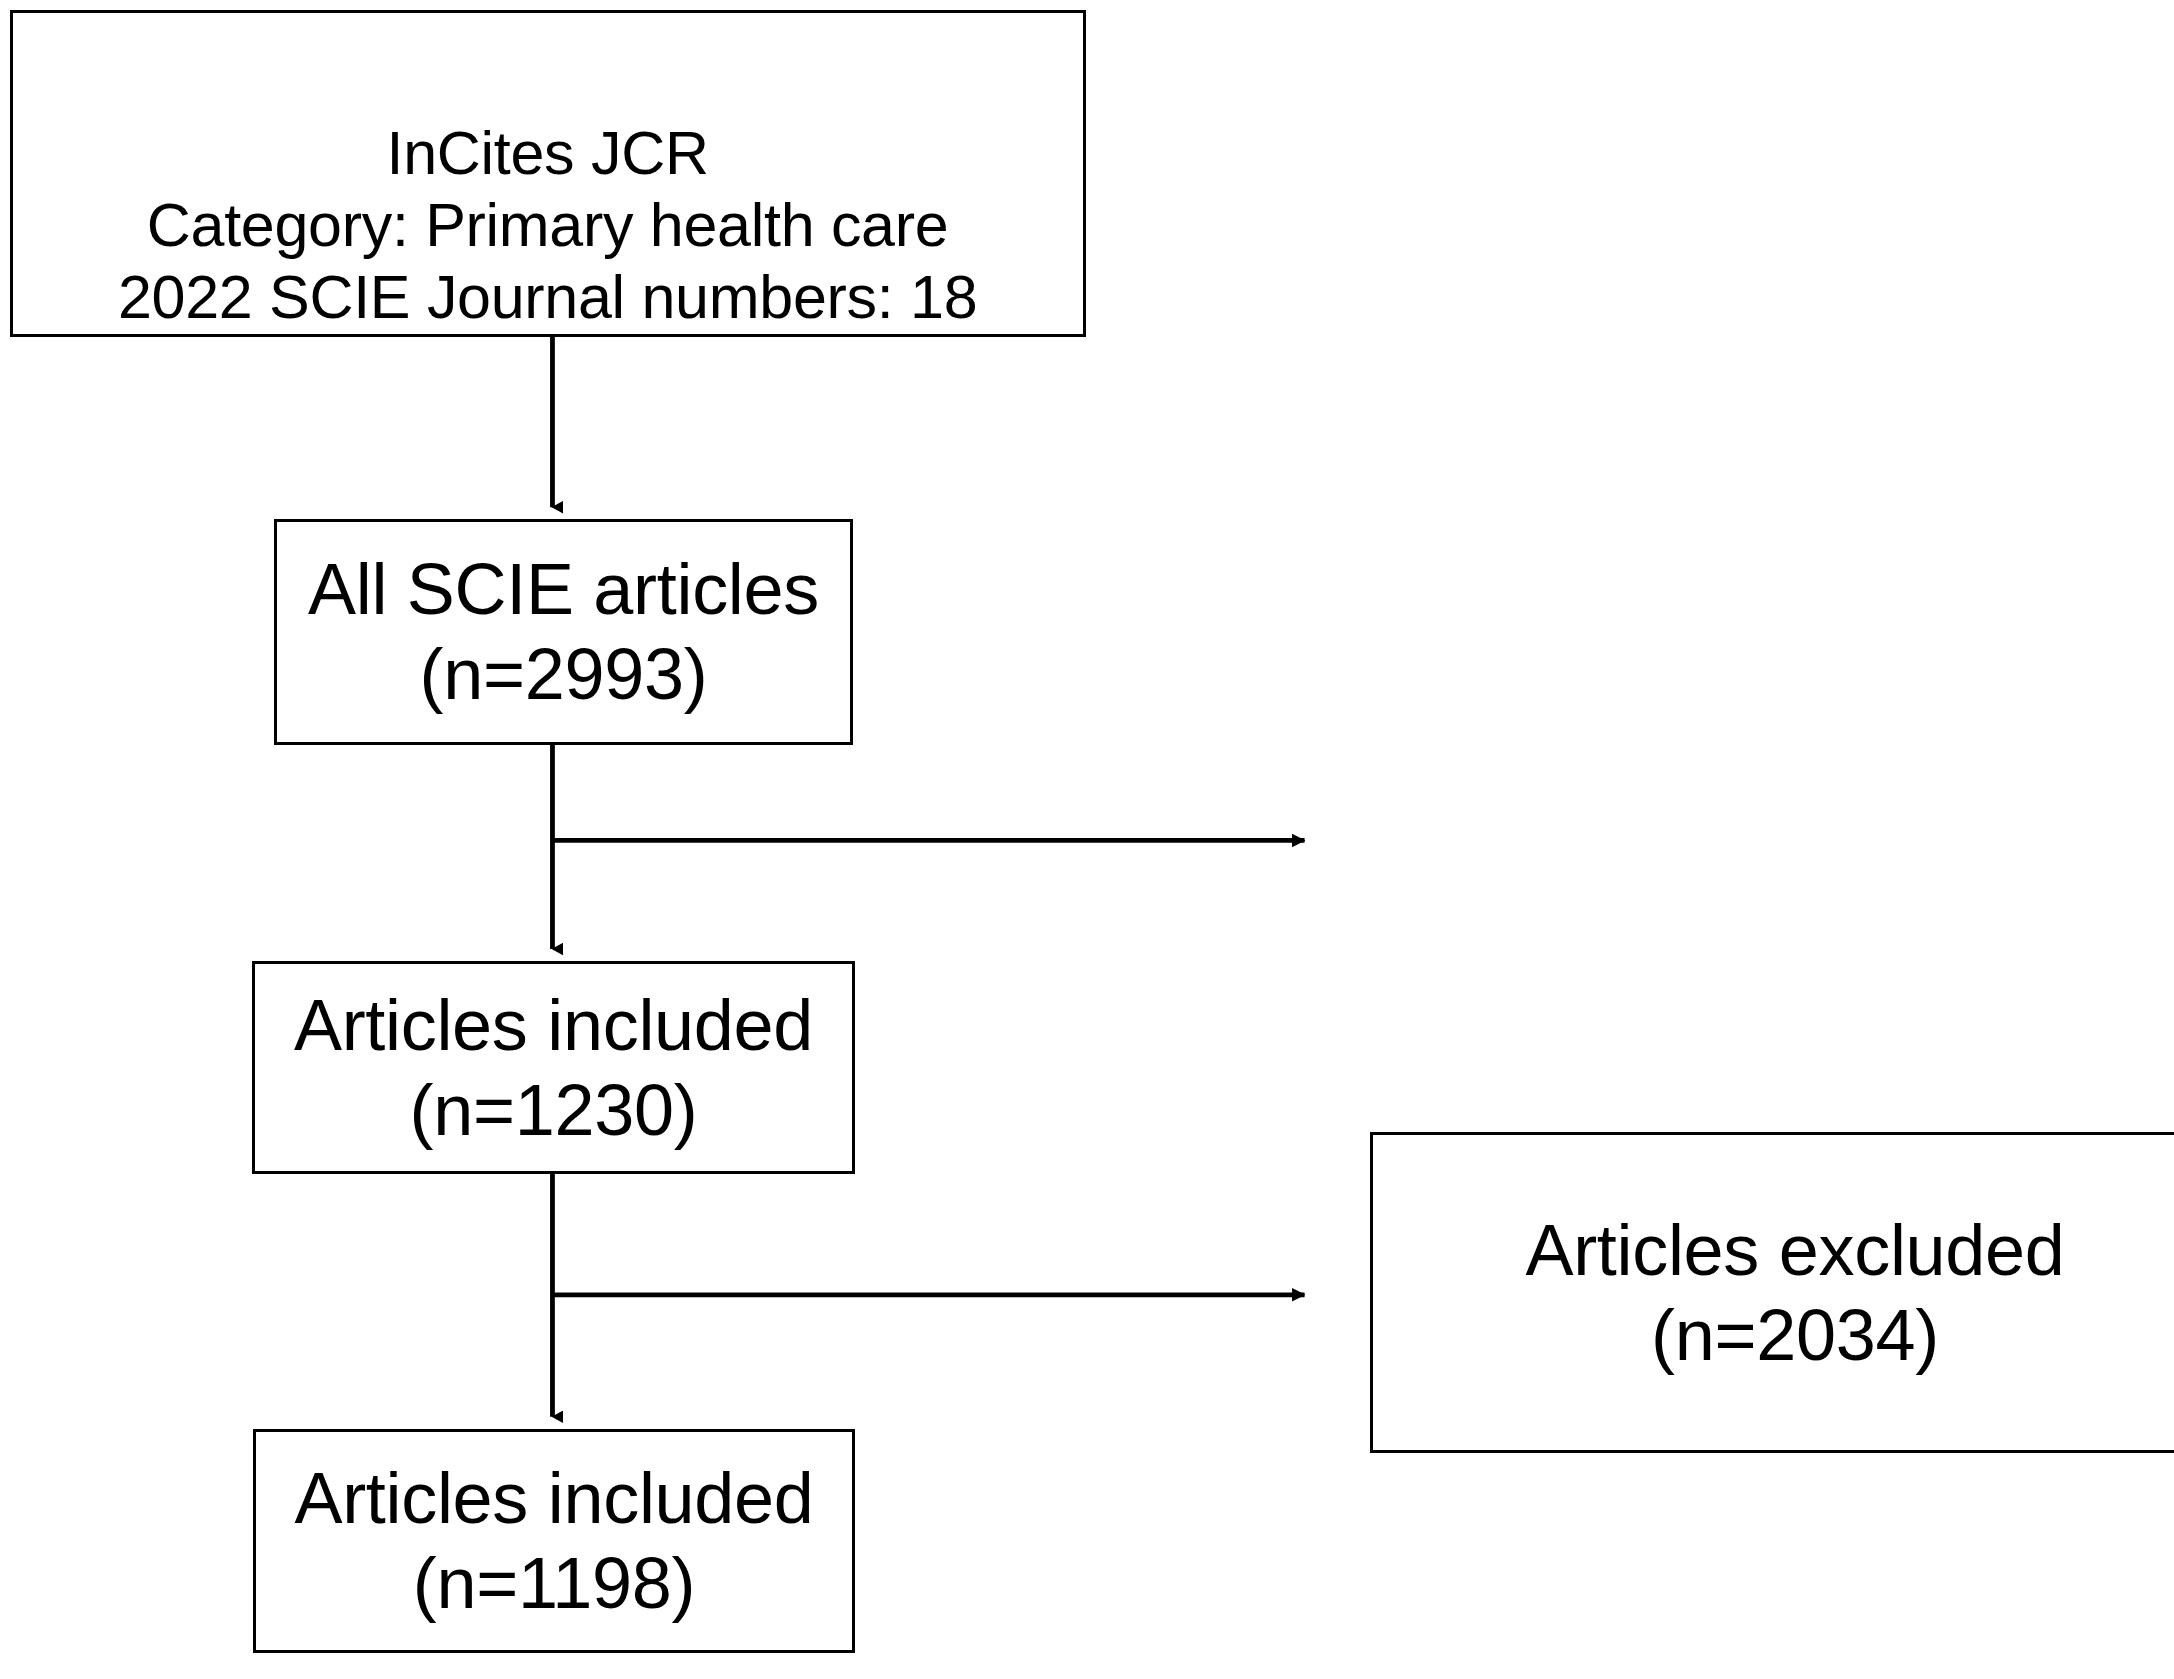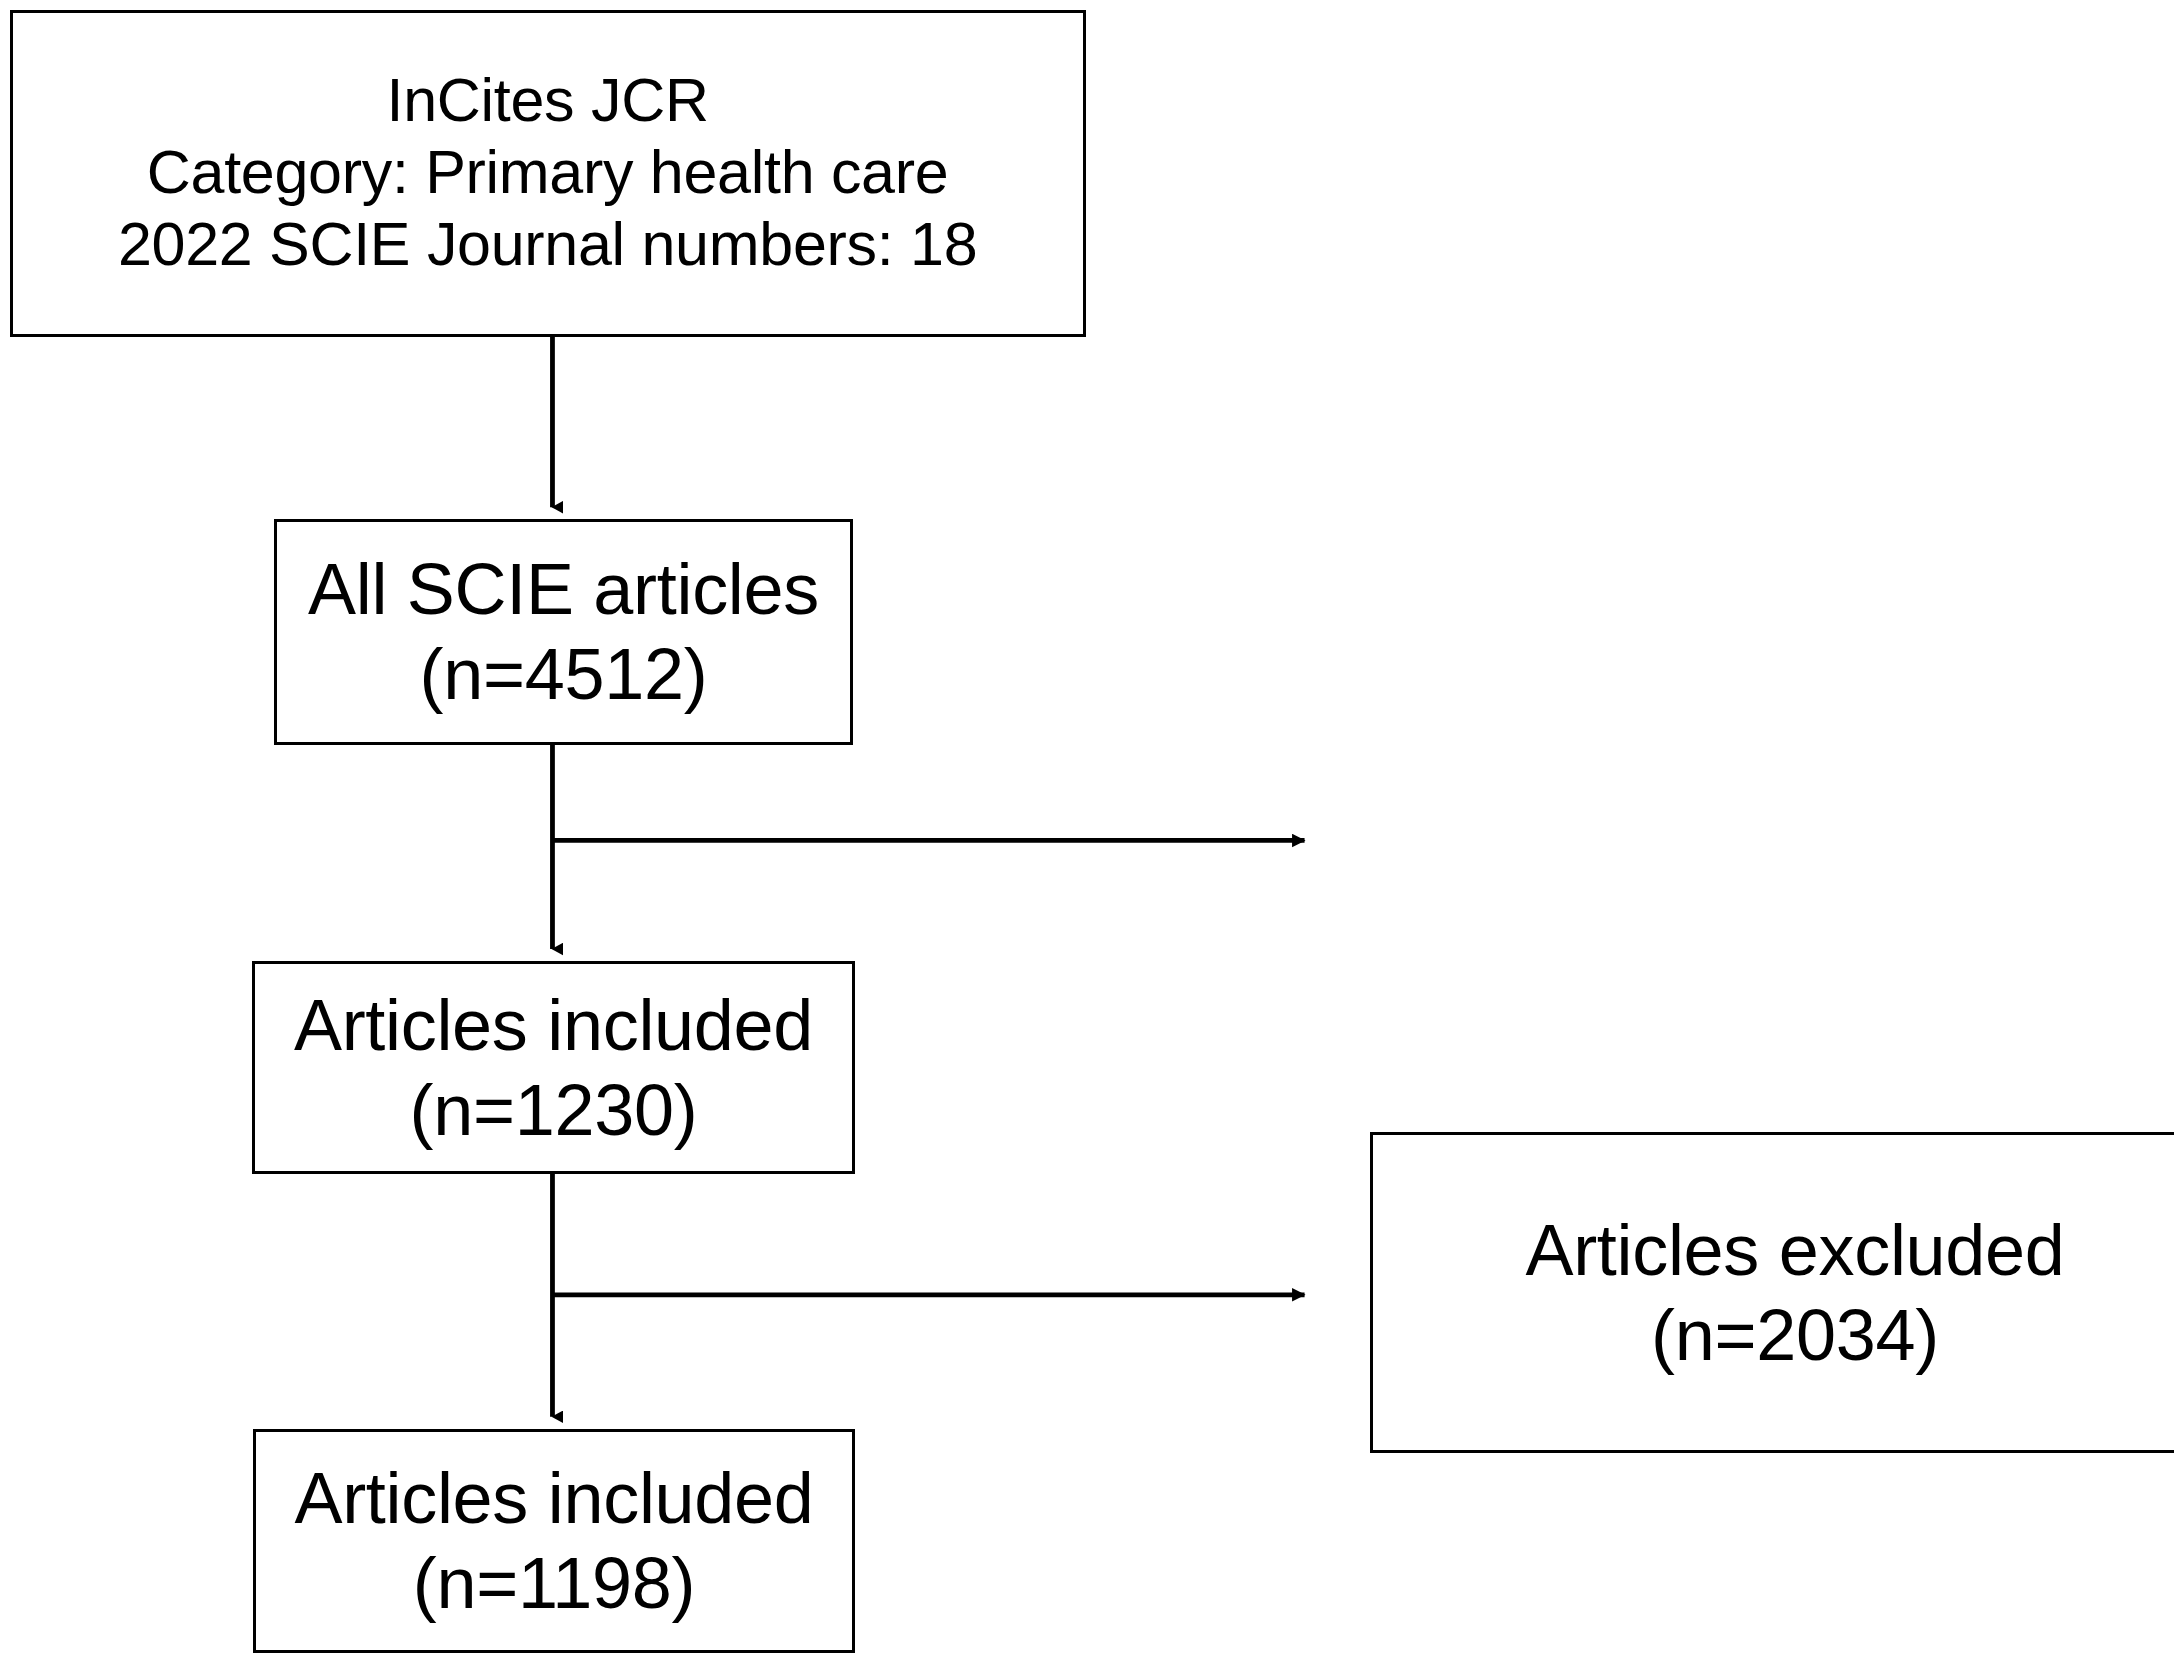--- a/index.html
+++ b/index.html
@@ -39,21 +39,21 @@
     z-index: 2;
   }
   .node-line {
     display: block;
     font-size: 72px;
     line-height: 1.18;
     white-space: nowrap;
     letter-spacing: -0.3px;
   }
   
-  #node-source        { left: 9.6px;   top: 9.6px;   width: 1076px; height: 327px; }
+  #node-source        { left: 9.6px;   top: 9.6px;   width: 1076px; height: 327px; justify-content: flex-end; }
   #node-all-articles  { left: 274px;  top: 519px;  width: 579px;  height: 226px; }
   #node-excluded-1    { left: 1316px; top: 634px;  width: 850px;  height: 418px; }
   #node-included-1    { left: 252px;  top: 961px; width: 603px;  height: 213px; }
   #node-excluded-2    { left: 1370px; top: 1132px; width: 850px;  height: 321px; text-align: right; }
   #node-included-2    { left: 253px;  top: 1429px; width: 602px;  height: 224px; }
 
   #node-source .node-line { font-size: 61px; }
 </style>
 </head>
 <body>
@@ -92,21 +92,21 @@
   </svg>
 
   <div class="node-box" id="node-source">
     <span class="node-line">InCites JCR</span>
     <span class="node-line">Category: Primary health care</span>
     <span class="node-line">2022 SCIE Journal numbers: 18</span>
   </div>
 
   <div class="node-box" id="node-all-articles">
     <span class="node-line">All SCIE articles</span>
-    <span class="node-line">(n=4512)</span>
+    <span class="node-line">(n=2993)</span>
   </div>
 
 
   <div class="node-box" id="node-included-1">
     <span class="node-line">Articles included</span>
     <span class="node-line">(n=1230)</span>
   </div>
 
   <div class="node-box" id="node-excluded-2">
     <span class="node-line">Articles excluded</span>

